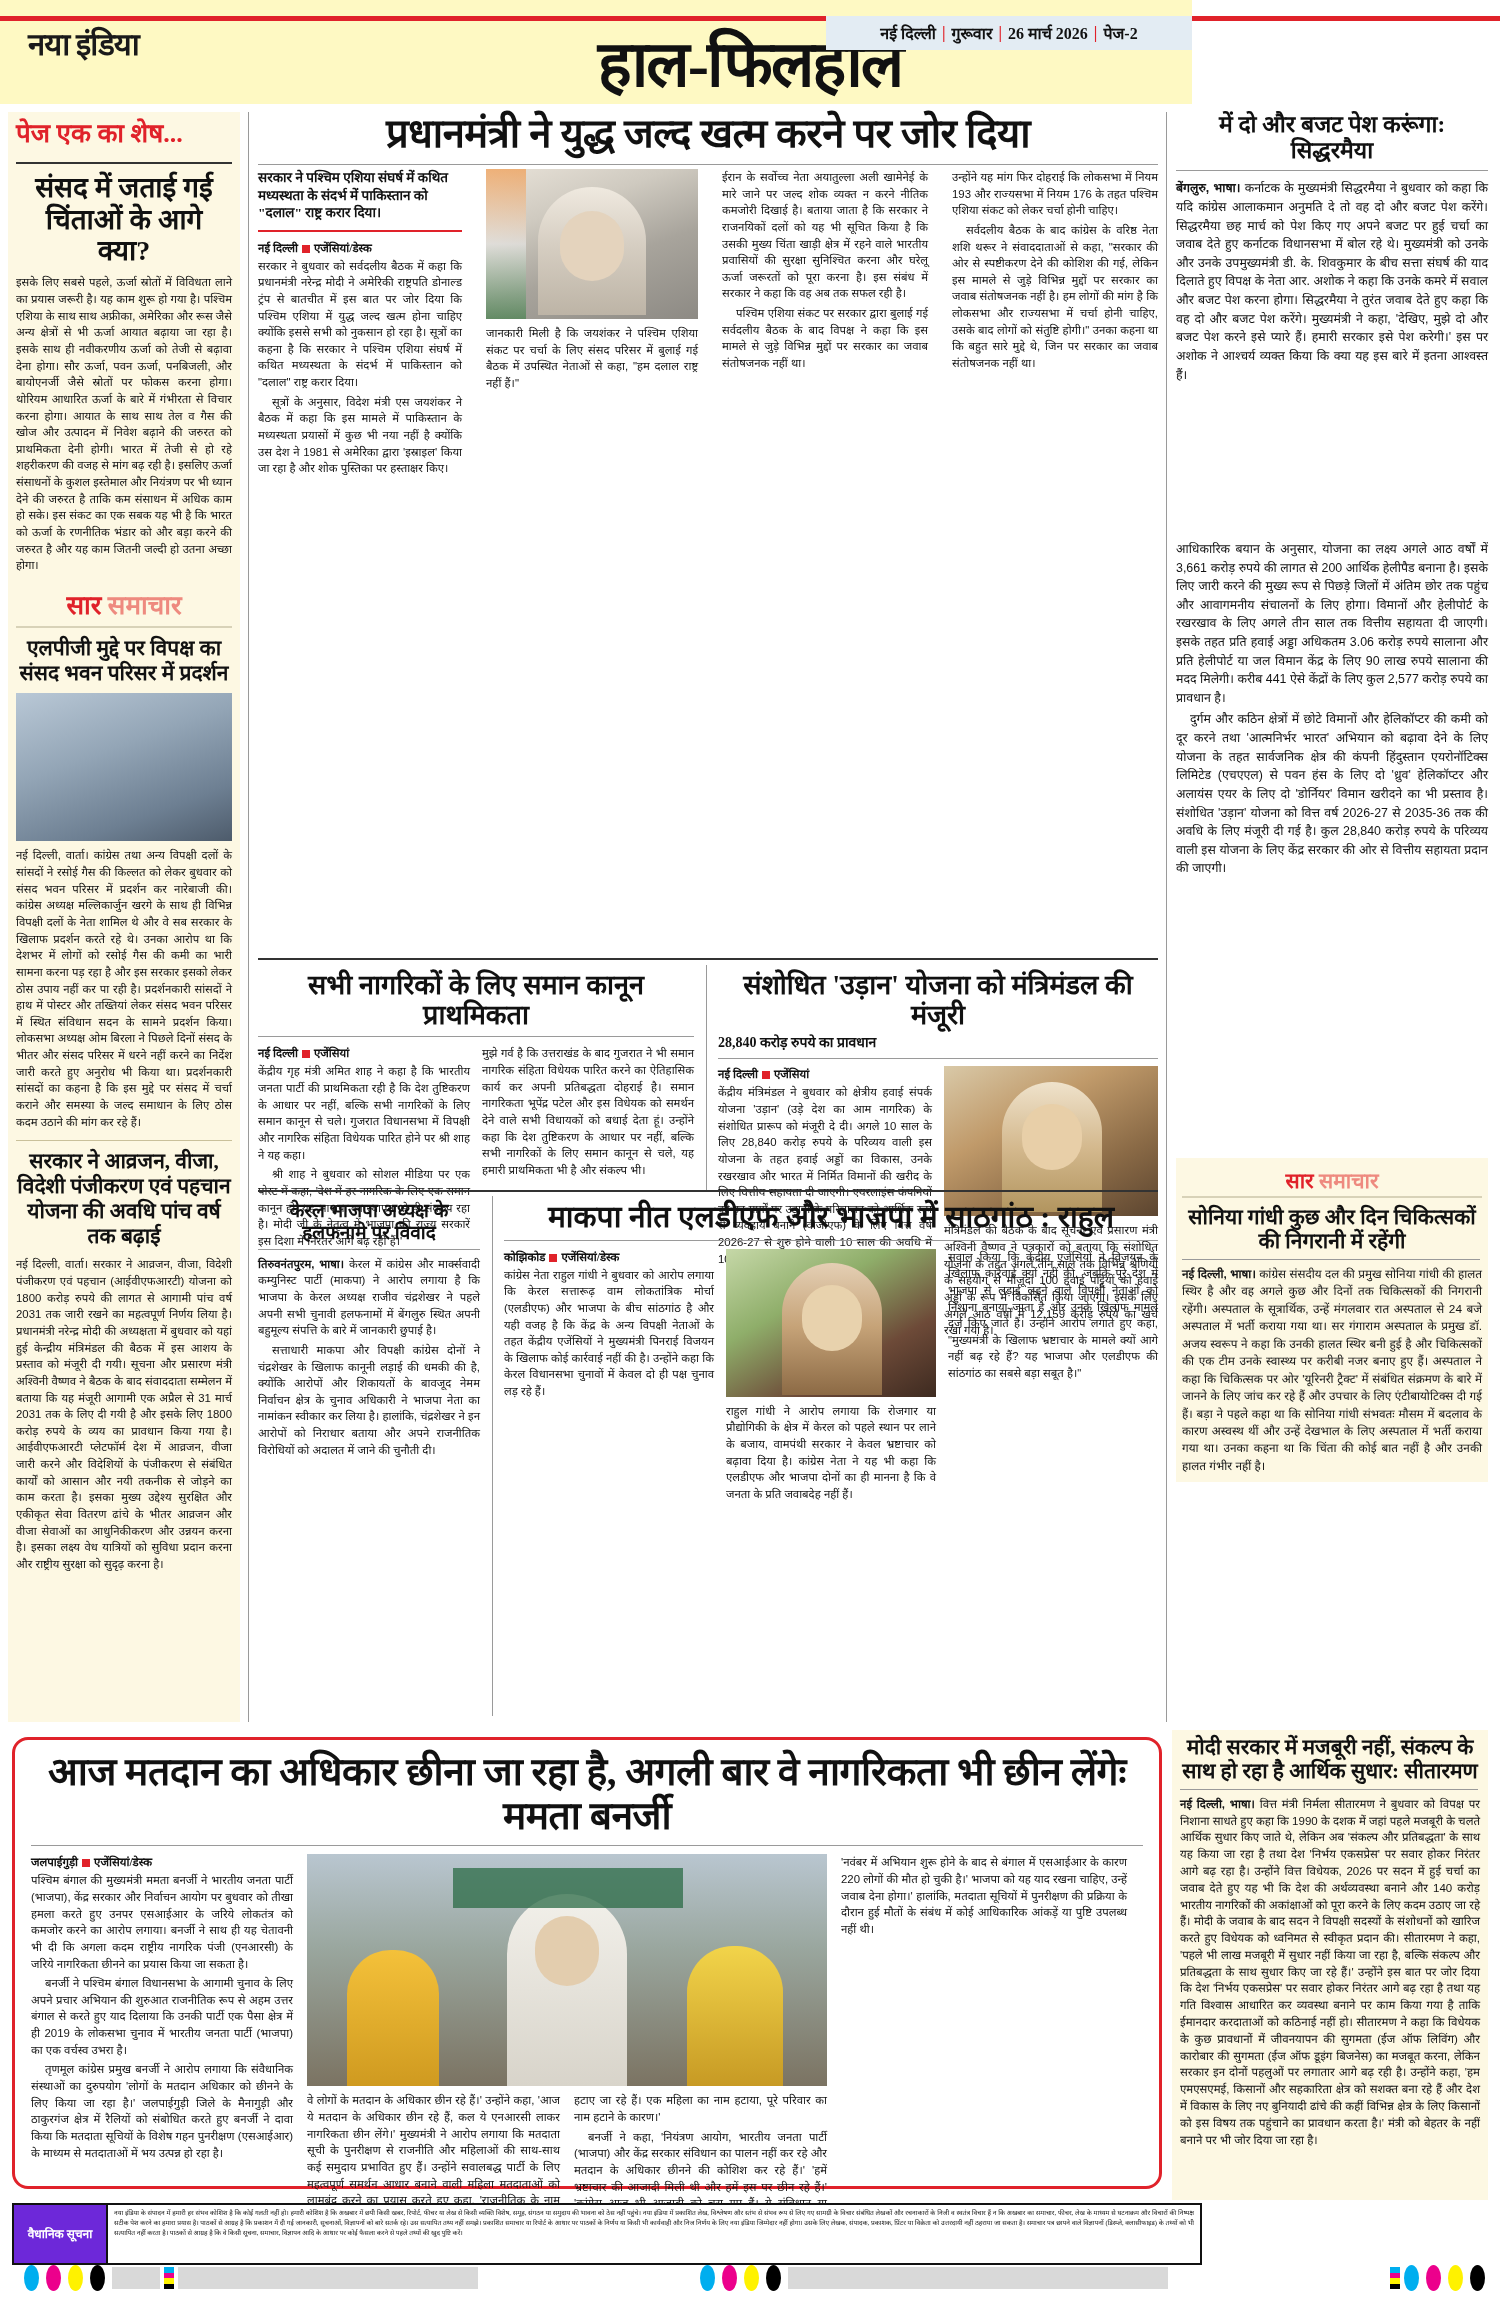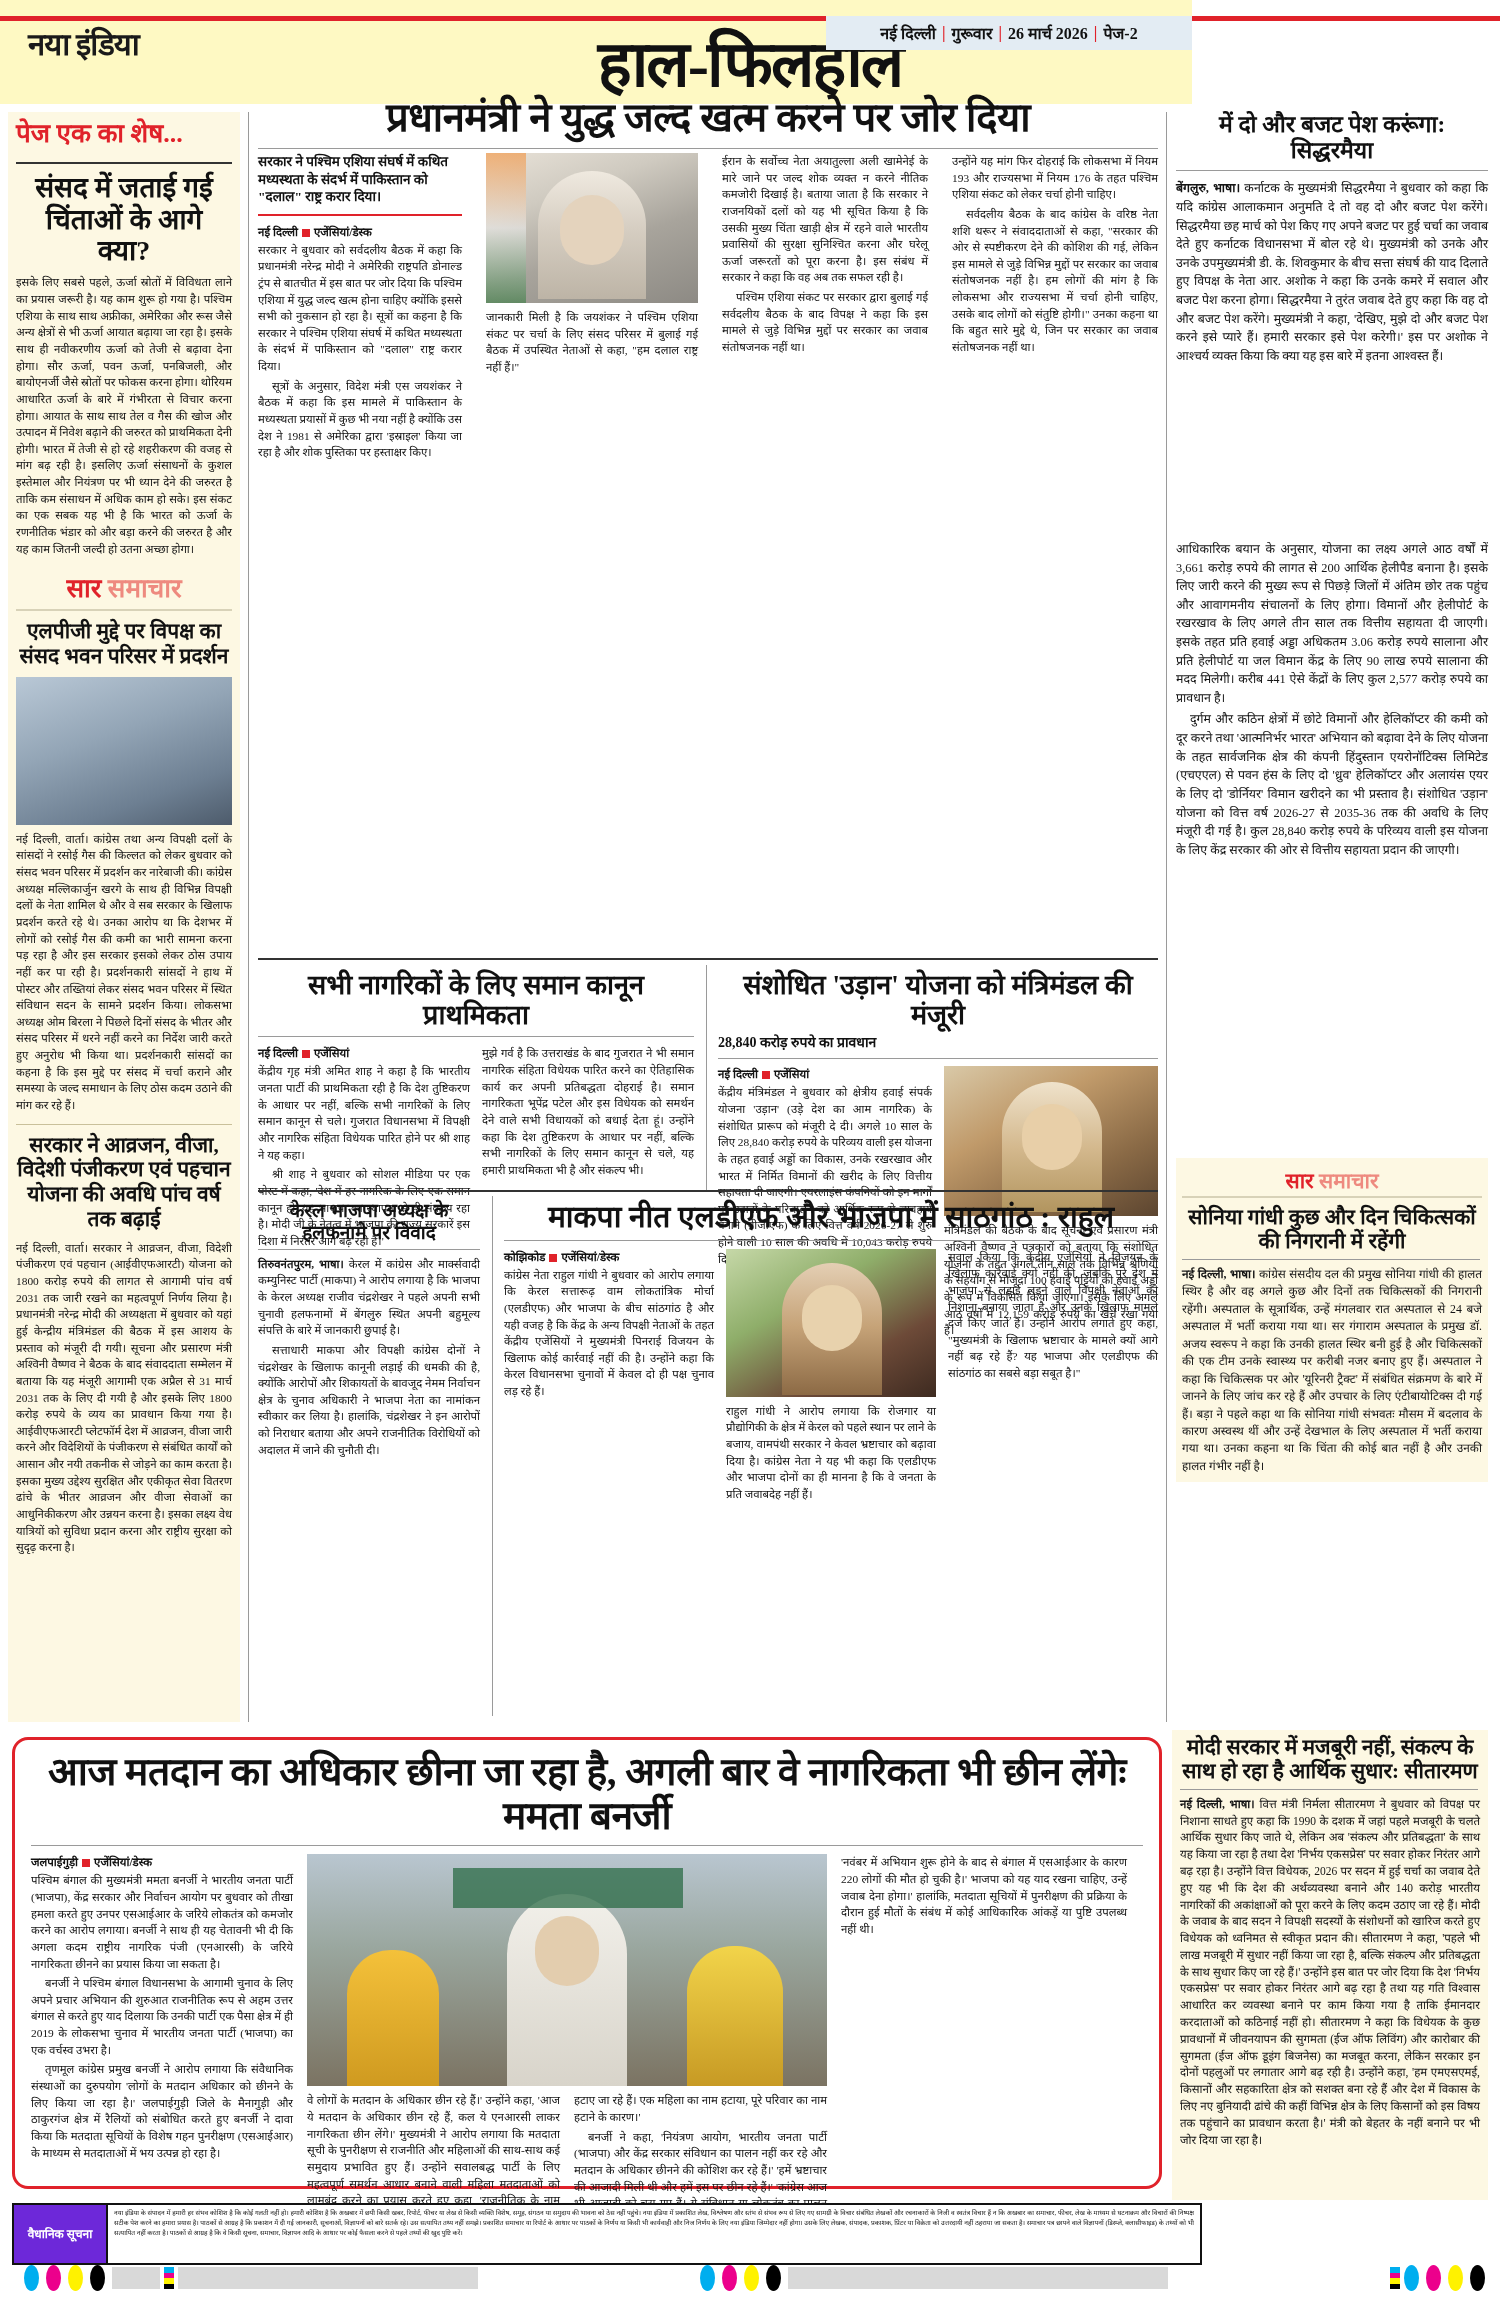--- a/index.html
+++ b/index.html
@@ -23,21 +23,21 @@
   .leftcol{position:absolute;left:8px;top:112px;width:232px;height:1610px;background:#fdf8e3;box-sizing:border-box;padding:0 8px;}
   .kicker-red{font-size:26px;font-weight:bold;color:#e0222a;font-family:"Liberation Serif",serif;line-height:1.05;margin:8px 0 15px 0;}
   .kicker-underline{height:2px;background:#333;margin:2px 0 8px 0;}
   .lead-head{font-size:28px;font-weight:bold;line-height:1.12;text-align:center;color:#111;margin-bottom:8px;}
   .saar{font-size:26px;font-weight:bold;color:#e0222a;text-align:center;margin:12px 0 4px 0;}
   .saar .fade{color:#ee8a7f;}
   .saar-line{height:2px;background:#d8d2b8;margin-bottom:8px;}
   .sub-head{font-size:21px;font-weight:bold;line-height:1.18;text-align:center;color:#111;margin-bottom:8px;}
 
   
-  .body-txt{font-size:11.4px;line-height:1.46;text-align:justify;color:#141414;font-family:Liberation Serif, serif;hyphens:auto;}
+  .body-txt{font-size:11.4px;line-height:1.46;text-align:justify;color:#141414;font-family:Liberation Sans, sans-serif;hyphens:auto;}
   .body-txt p{margin:0 0 3px 0;text-indent:14px;}
   .body-txt p.noind{text-indent:0;}
   .dateline{font-weight:bold;}
 
   
   .big-head{font-size:40px;font-weight:bold;line-height:1.1;text-align:center;color:#111;letter-spacing:-0.5px;}
   .mid-head{font-size:27px;font-weight:bold;line-height:1.12;text-align:center;color:#111;}
   .sec-head{font-size:23px;font-weight:bold;line-height:1.14;text-align:center;color:#111;}
   .small-head{font-size:19px;font-weight:bold;line-height:1.15;text-align:center;color:#111;}
   .standfirst{font-size:13.5px;font-weight:bold;line-height:1.3;color:#111;}
@@ -118,21 +118,21 @@
 
     <div class="sub-head" style="margin-top:10px;border-top:1px solid #c9c09a;padding-top:8px;">सरकार ने आव्रजन, वीजा, विदेशी पंजीकरण एवं पहचान योजना की अवधि पांच वर्ष तक बढ़ाई</div>
     <div class="body-txt">
       <p class="noind">नई दिल्ली, वार्ता। सरकार ने आव्रजन, वीजा, विदेशी पंजीकरण एवं पहचान (आईवीएफआरटी) योजना को 1800 करोड़ रुपये की लागत से आगामी पांच वर्ष 2031 तक जारी रखने का महत्वपूर्ण निर्णय लिया है। प्रधानमंत्री नरेन्द्र मोदी की अध्यक्षता में बुधवार को यहां हुई केन्द्रीय मंत्रिमंडल की बैठक में इस आशय के प्रस्ताव को मंजूरी दी गयी। सूचना और प्रसारण मंत्री अश्विनी वैष्णव ने बैठक के बाद संवाददाता सम्मेलन में बताया कि यह मंजूरी आगामी एक अप्रैल से 31 मार्च 2031 तक के लिए दी गयी है और इसके लिए 1800 करोड़ रुपये के व्यय का प्रावधान किया गया है। आईवीएफआरटी प्लेटफॉर्म देश में आव्रजन, वीजा जारी करने और विदेशियों के पंजीकरण से संबंधित कार्यों को आसान और नयी तकनीक से जोड़ने का काम करता है। इसका मुख्य उद्देश्य सुरक्षित और एकीकृत सेवा वितरण ढांचे के भीतर आव्रजन और वीजा सेवाओं का आधुनिकीकरण और उन्नयन करना है। इसका लक्ष्य वेध यात्रियों को सुविधा प्रदान करना और राष्ट्रीय सुरक्षा को सुदृढ़ करना है।</p>
     </div>
   </div>
 
   <div class="vrule" style="left:248px;top:112px;height:1610px;"></div>
   <div class="vrule" style="left:1166px;top:112px;height:1610px;"></div>
 
-  <div class="col" style="left:258px;top:96px;width:900px;">
+  <div class="col" style="left:258px;top:112px;width:900px;">
     <div class="big-head">प्रधानमंत्री ने युद्ध जल्द खत्म करने पर जोर दिया</div>
     <div class="hrule" style="position:relative;left:0;top:8px;width:900px;margin-bottom:12px;"></div>
 
     <div style="display:flex;gap:24px;margin-top:10px;">
 
       <div style="width:210px;">
         <div class="standfirst">सरकार ने पश्चिम एशिया संघर्ष में कथित मध्यस्थता के संदर्भ में पाकिस्तान को "दलाल" राष्ट्र करार दिया।</div>
         <div style="height:2px;background:#e0222a;margin:8px 0 8px 0;"></div>
         <div class="byline">
           <span>नई दिल्ली</span><span class="sq"></span><span>एजेंसियां/डेस्क</span>

